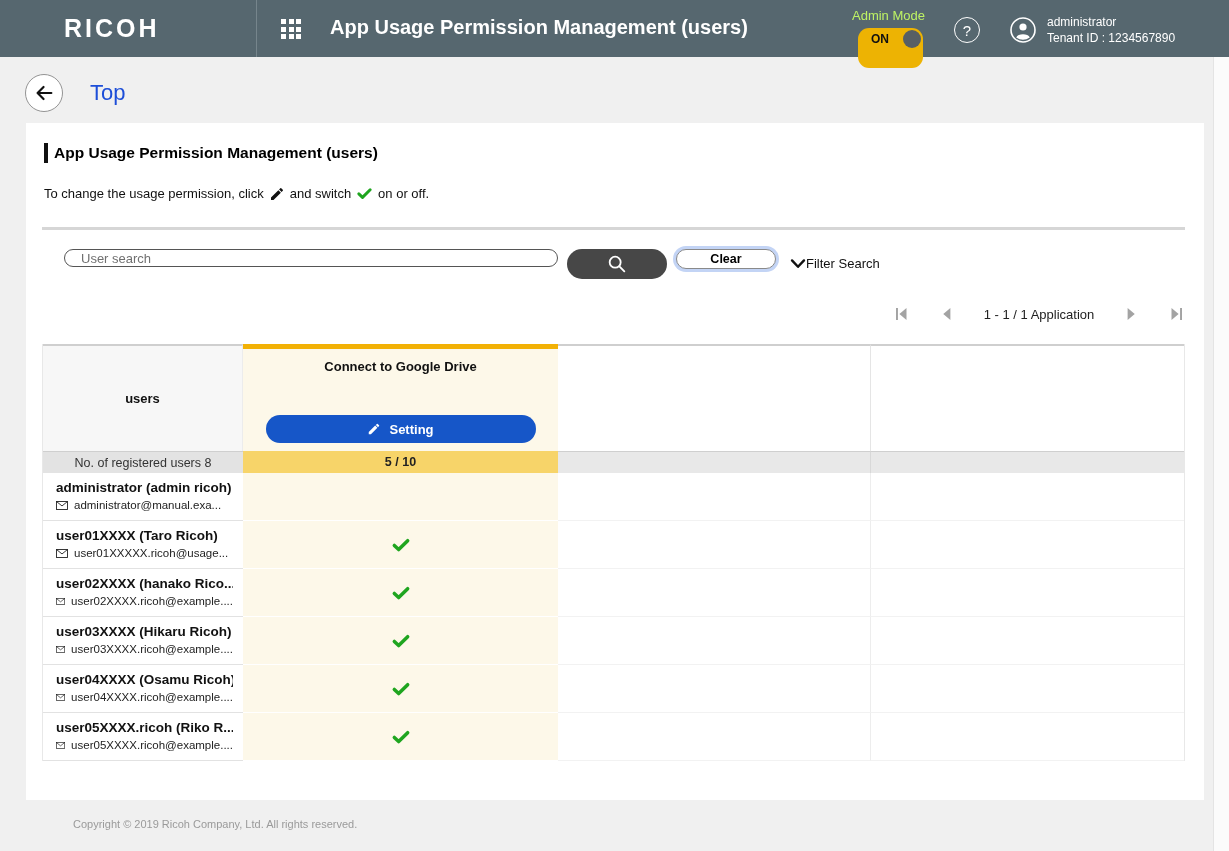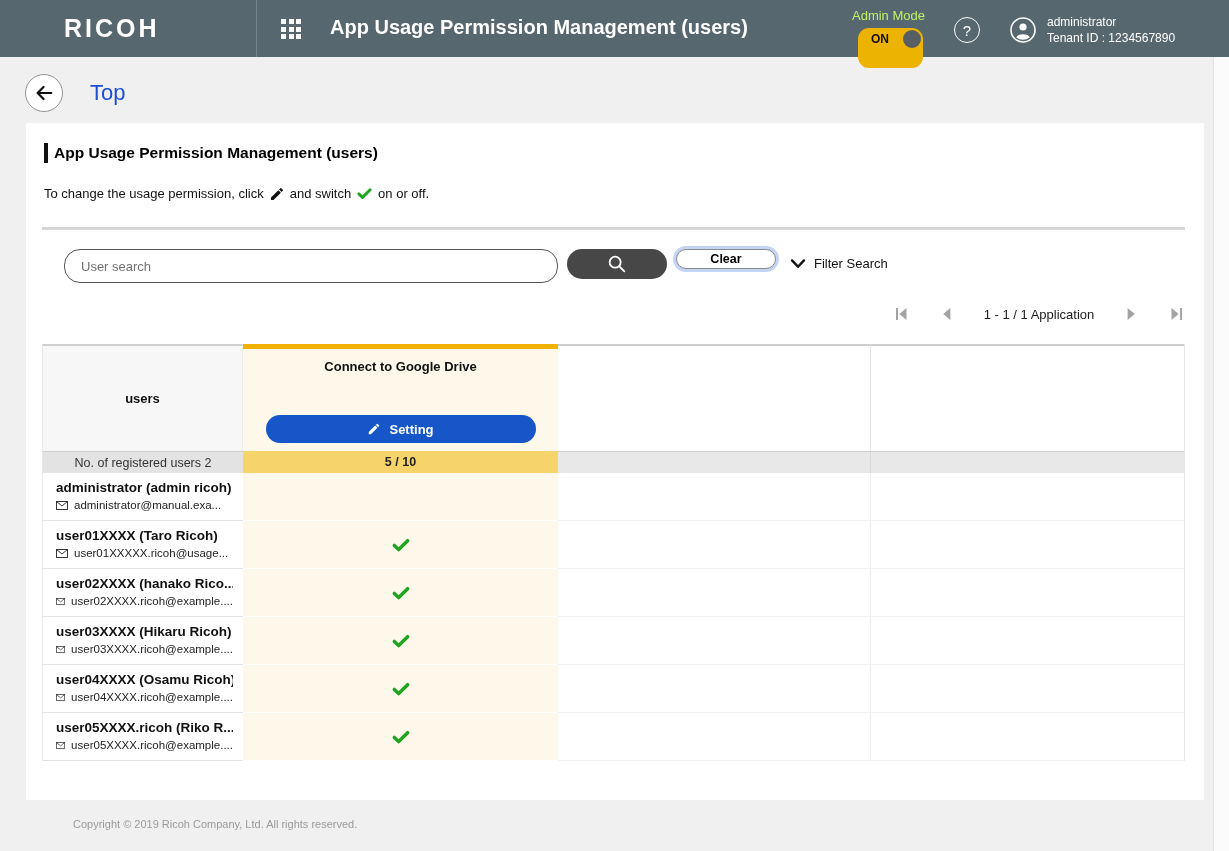--- a/index.html
+++ b/index.html
@@ -38,32 +38,32 @@
   .card { position:absolute; left:26px; top:123px; width:1178px; height:677px; background:#fff; }
   .page-title { position:absolute; left:18px; top:20px; display:flex; align-items:center; gap:6px; }
   .title-bar { width:4px; height:20px; background:#111; }
   .page-title-text { font-size:15.5px; font-weight:bold; color:#000; }
   .instruction { position:absolute; left:18px; top:62px; display:flex; align-items:center; gap:5px;
                  font-size:13px; color:#111; }
 
   .panel-top { position:absolute; left:16px; top:104px; width:1143px; height:3px; background:#d6d6d6; }
 
   
-  .search-input { position:absolute; left:38px; top:126px; width:494px; height:34px;
+  .search-input { position:absolute; left:38px; top:126px; width:494px; height:18px;
                   border:1.5px solid #555; border-radius:16px; padding:0 16px; font-size:13px;
                   color:#b91c1c; outline:none; font-family:"Liberation Sans",sans-serif; }
   .search-input::placeholder { color:#707070; }
   .search-btn { position:absolute; left:541px; top:126px; width:100px; height:30px; border:none;
                 border-radius:16px; background:#474747; display:flex; align-items:center;
                 justify-content:center; cursor:pointer; }
   .clear-btn { position:absolute; left:650px; top:126px; width:100px; height:20px; background:#fff;
                border:1px solid #8a8a8a; border-radius:16px; box-shadow:0 0 0 3px #c3d4f5;
                font-size:12.5px; font-weight:bold; color:#000; cursor:pointer;
                font-family:"Liberation Sans",sans-serif; }
-  .filter { position:absolute; left:764px; top:133px; display:flex; align-items:center; gap:8px;
+  .filter { position:absolute; left:764px; top:133px; display:flex; align-items:center; 
             font-size:13px; color:#111; cursor:pointer; }
 
   
   .pagination { position:absolute; top:182px; left:867px; width:292px; display:flex;
                 align-items:center; justify-content:space-between; }
   .pag-icon { cursor:pointer; display:flex; }
   .pag-label { font-size:13px; color:#222; }
 
   
   .table { position:absolute; left:16px; top:221px; width:1143px;
@@ -223,21 +223,21 @@
             <path fill="#fff" d="M3 17.25V21h3.75L17.81 9.94l-3.75-3.75L3 17.25zM20.71 7.04c.39-.39.39-1.02 0-1.41l-2.34-2.34a1 1 0 0 0-1.41 0l-1.83 1.83 3.75 3.75 1.83-1.83z"></path>
           </svg>
           <span>Setting</span>
         </button>
       </div>
       <div class="cell-empty-head"></div>
       <div class="cell-empty-head e2"></div>
     </div>
 
     <div class="trow treg">
-      <div class="cell-reg-users">No. of registered users 2</div>
+      <div class="cell-reg-users">No. of registered users 8</div>
       <div class="cell-reg-count">5 / 10</div>
       <div class="cell-reg-empty"></div>
       <div class="cell-reg-empty e2"></div>
     </div>
 
     <div class="trow tuser">
       <div class="cell-user">
         <div class="uname">administrator (admin ricoh)</div>
         <div class="uemail">
             <svg width="12" height="9" viewBox="0 0 16 12">

